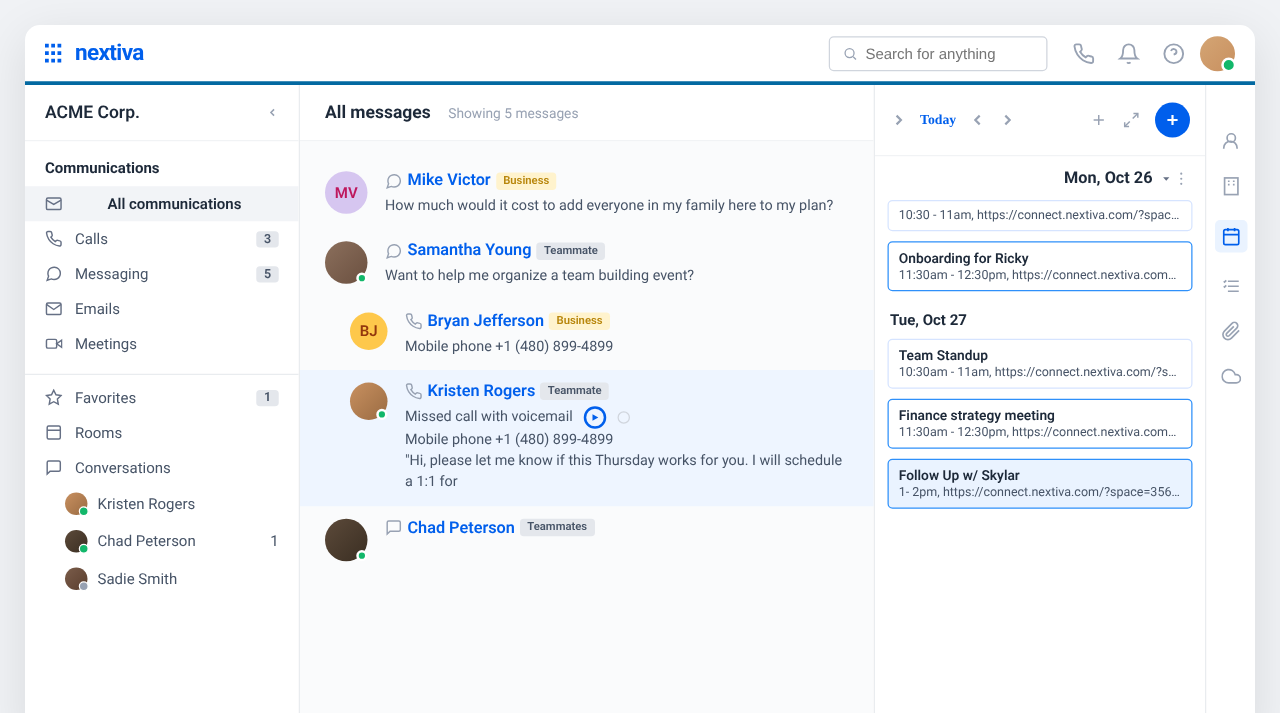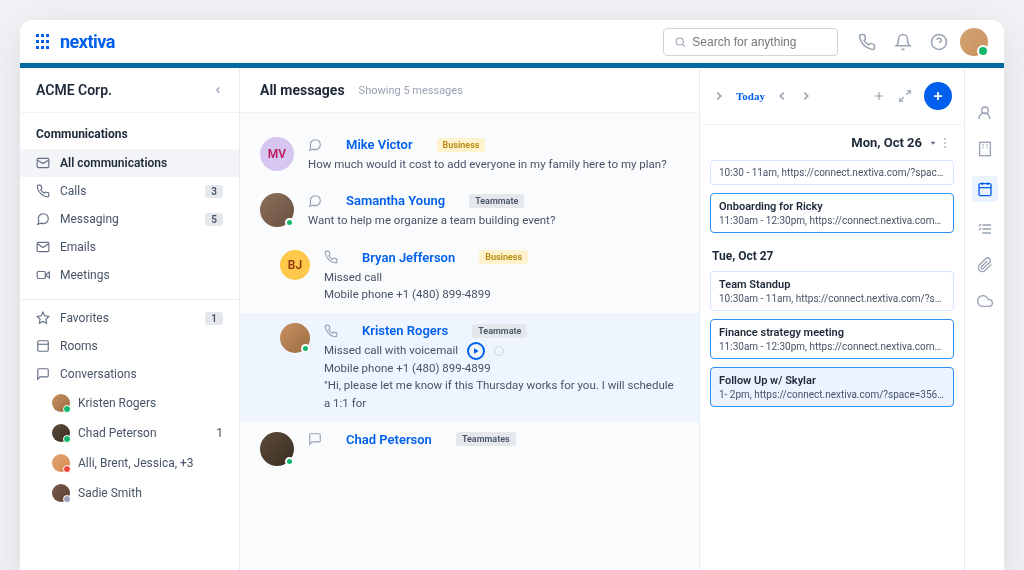--- a/index.html
+++ b/index.html
@@ -19,21 +19,21 @@
     border-radius: 12px;
     box-shadow: 0 10px 40px rgba(0,0,0,0.1);
     display: flex;
     flex-direction: column;
     overflow: hidden;
     position: relative;
   }
   
   .topbar {
     height: 48px;
-    border-bottom: 5px solid #0369a1;
+    border-bottom: 3px solid #0369a1;
     display: flex;
     align-items: center;
     padding: 0 16px;
   }
   .dots-icon { width: 16px; height: 16px; display: grid; grid-template-columns: repeat(3,3px); gap: 2px; margin-right: 8px; cursor: pointer;}
   .dots-icon span { width:3px;height:3px;background:#005fec;display:block;}
   .logo { color:#005fec; font-weight:700; font-size:18px; letter-spacing:-0.5px;}
   .search-box { margin-left:auto; display:flex; align-items:center; border:1px solid #d0d5dd; border-radius:4px; padding:6px 10px; width:175px; margin-right:20px;}
   .search-box svg{color:#98a2b3;}
   .search-box input{border:none;outline:none;font-size:12px;color:#667085;margin-left:6px;width:100%;}
@@ -50,21 +50,21 @@
     width: 220px;
     border-right: 1px solid #e9ecef;
     display:flex;flex-direction:column;
     overflow-y:auto;
   }
   .workspace-header{display:flex;align-items:center;justify-content:space-between;padding:14px 16px;border-bottom:1px solid #f1f3f5;}
   .workspace-header h2{font-size:14px;font-weight:600;color:#1d2939;}
   .chev{color:#98a2b3;cursor:pointer;}
   .section-title{font-size:12px;font-weight:700;color:#1d2939;padding:14px 16px 8px;}
   .nav-item{display:flex;align-items:center;padding:7px 16px;font-size:12px;color:#475467;cursor:pointer;position:relative;}
-  .nav-item.active{background:#f2f4f7;font-weight:600;color:#1d2939;}
+  .nav-item.active{background:#f2f4f7;font-weight:600;color:#1d2939;gap:26px;}
   .nav-item .ni-icon{width:14px;height:14px;margin-right:10px;color:#667085;display:flex;align-items:center;}
   .nav-item .badge{margin-left:auto;background:#e4e7ec;color:#475467;font-size:10px;font-weight:600;padding:1px 6px;border-radius:3px;}
   .divider{height:1px;background:#e9ecef;margin:10px 0 4px;}
   .sub-item{display:flex;align-items:center;padding:6px 16px 6px 32px;font-size:12px;color:#475467;cursor:pointer;}
   .sub-item .mini-avatar{width:18px;height:18px;border-radius:50%;margin-right:8px;position:relative;}
   .sub-item .mini-avatar::after{content:'';position:absolute;bottom:-1px;right:-1px;width:6px;height:6px;border-radius:50%;border:1.5px solid #fff;}
   .presence-green::after{background:#12b76a;}
   .presence-gray::after{background:#98a2b3;}
   .presence-red::after{background:#f04438;}
 
@@ -75,21 +75,21 @@
   .center-header{display:flex;align-items:center;padding:14px 20px;border-bottom:1px solid #f1f3f5;background:#fff;}
   .center-header h3{font-size:14px;font-weight:700;color:#1d2939;margin-right:14px;}
   .center-header .sub{font-size:11px;color:#98a2b3;}
   .messages{flex:1;overflow-y:auto;padding:14px 0;}
   .msg-card{display:flex;padding:10px 20px;position:relative;}
   .msg-card.indent{padding-left:40px;}
   .msg-card.sel{background:#eef5ff;}
   .msg-avatar{width:34px;height:34px;border-radius:50%;margin-right:14px;flex-shrink:0;display:flex;align-items:center;justify-content:center;font-size:12px;font-weight:600;position:relative;}
   .msg-avatar.indent-av{width:30px;height:30px;}
   .msg-content{flex:1;min-width:0;}
-  .msg-line1{display:flex;align-items:center;gap:24px;margin-bottom:4px;}
+  .msg-line1{display:flex;align-items:center;gap:4px;margin-bottom:4px;}
   .comm-icon{width:14px;height:14px;color:#98a2b3;}
   .msg-name{font-size:13px;font-weight:600;color:#005fec;}
   .tag{font-size:9px;font-weight:600;padding:2px 6px;border-radius:3px;}
   .tag-business{background:#fff3cd;color:#b8860b;}
   .tag-teammate{background:#e4e7ec;color:#475467;}
   .msg-text{font-size:11.5px;color:#475467;line-height:1.5;}
   .play-btn{display:inline-flex;align-items:center;justify-content:center;width:18px;height:18px;border-radius:50%;border:2px solid #005fec;color:#005fec;margin-left:6px;vertical-align:middle;}
   .play-btn svg{width:8px;height:8px;}
   .dot-ind{display:inline-block;width:10px;height:10px;border:1.5px solid #d0d5dd;border-radius:50%;margin-left:6px;vertical-align:middle;}
 
@@ -259,24 +259,20 @@
       <div class="sub-item">
         <div class="mini-avatar presence-green" style="background:linear-gradient(135deg,#c89060,#9a6b42);"></div>
         <span>Kristen Rogers</span>
       </div>
       <div class="sub-item">
         <div class="mini-avatar presence-green" style="background:linear-gradient(135deg,#5c4a3a,#3a2e22);"></div>
         <span>Chad Peterson</span>
         <span class="badge" style="margin-left:auto;">1</span>
       </div>
       <div class="sub-item">
-        <div class="mini-avatar presence-red" style="background:linear-gradient(135deg,#e4a574,#d48a50);"></div>
-        <span>Alli, Brent, Jessica, +3</span>
-      </div>
-      <div class="sub-item">
         <div class="mini-avatar presence-gray" style="background:linear-gradient(135deg,#7a5c4a,#5a3e2e);"></div>
         <span>Sadie Smith</span>
       </div>
     </div>
 
     <div class="center">
       <div class="center-header">
         <h3>All messages</h3>
         <span class="sub">Showing 5 messages</span>
       </div>
@@ -315,21 +311,20 @@
         <div class="msg-card indent">
           <div class="msg-avatar av-bj indent-av">BJ</div>
           <div class="msg-content">
             <div class="msg-line1">
               <svg class="comm-icon" viewBox="0 0 24 24" fill="none" stroke="currentColor" stroke-width="2">
                   <path d="M22 16.92v3a2 2 0 0 1-2.18 2 19.79 19.79 0 0 1-8.63-3.07 19.5 19.5 0 0 1-6-6 19.79 19.79 0 0 1-3.07-8.67A2 2 0 0 1 4.11 2h3a2 2 0 0 1 2 1.72 12.84 12.84 0 0 0 .7 2.81 2 2 0 0 1-.45 2.11L8.09 9.91a16 16 0 0 0 6 6l1.27-1.27a2 2 0 0 1 2.11-.45 12.84 12.84 0 0 0 2.81.7A2 2 0 0 1 22 16.92z"></path>
                 </svg>
               <span class="msg-name">Bryan Jefferson</span>
               <span class="tag tag-business">Business</span>
             </div>
-            <div class="msg-text">Missed call</div>
             <div class="msg-text">Mobile phone +1 (480) 899-4899</div>
           </div>
         </div>
 
         <div class="msg-card indent sel">
           <div class="msg-avatar av-kr indent-av">
               <div class="presence-dot" style="background:#12b76a;"></div>
             </div>
           <div class="msg-content">
             <div class="msg-line1">

